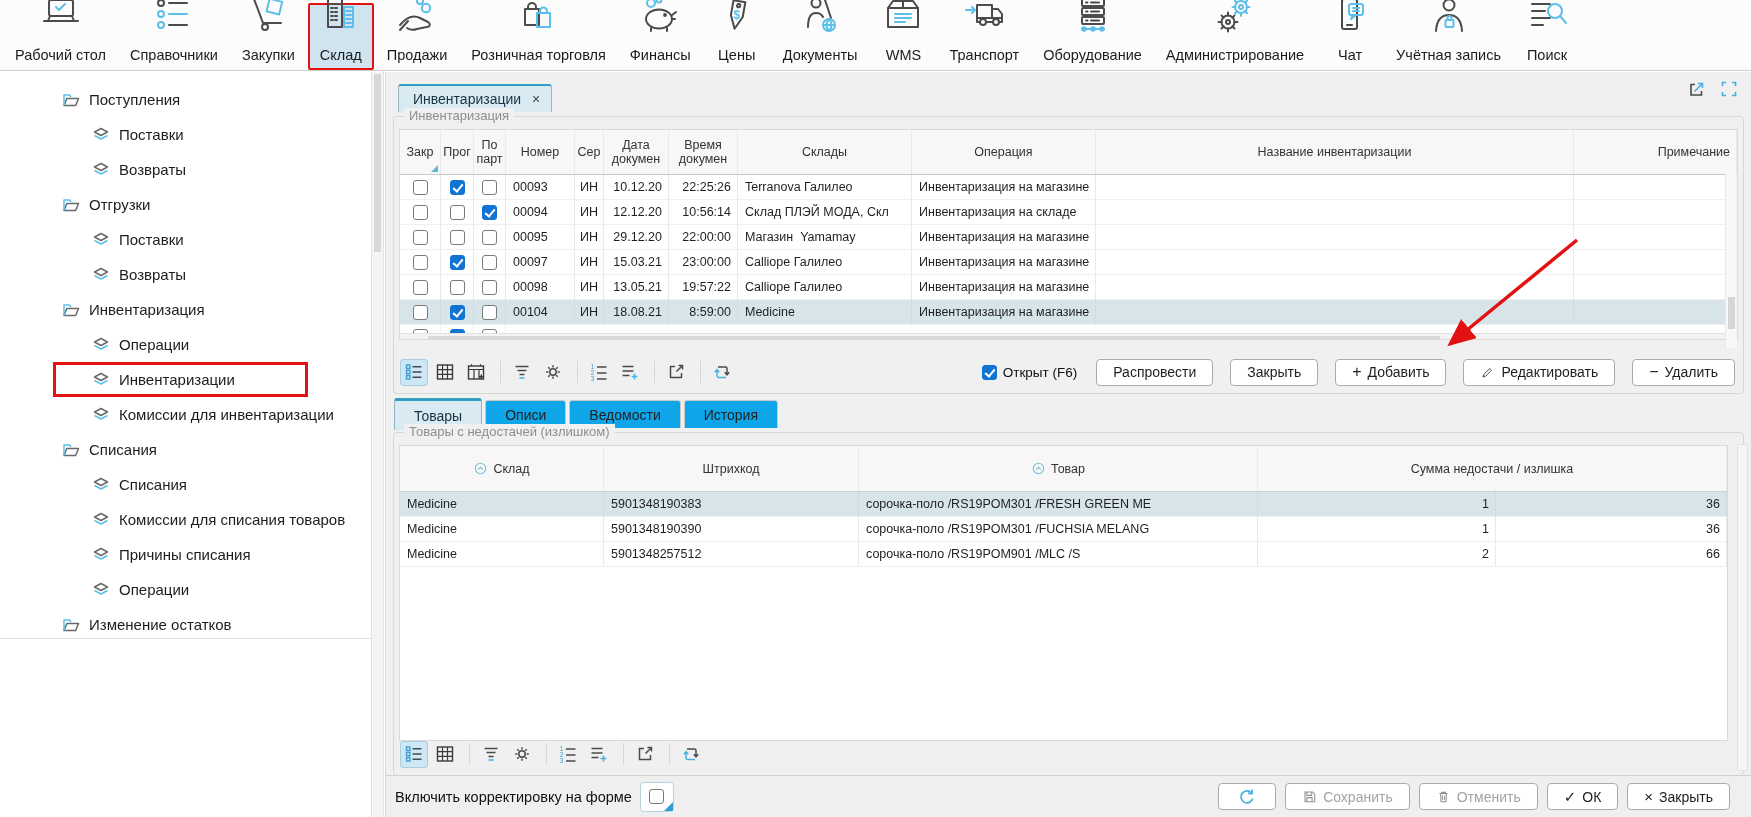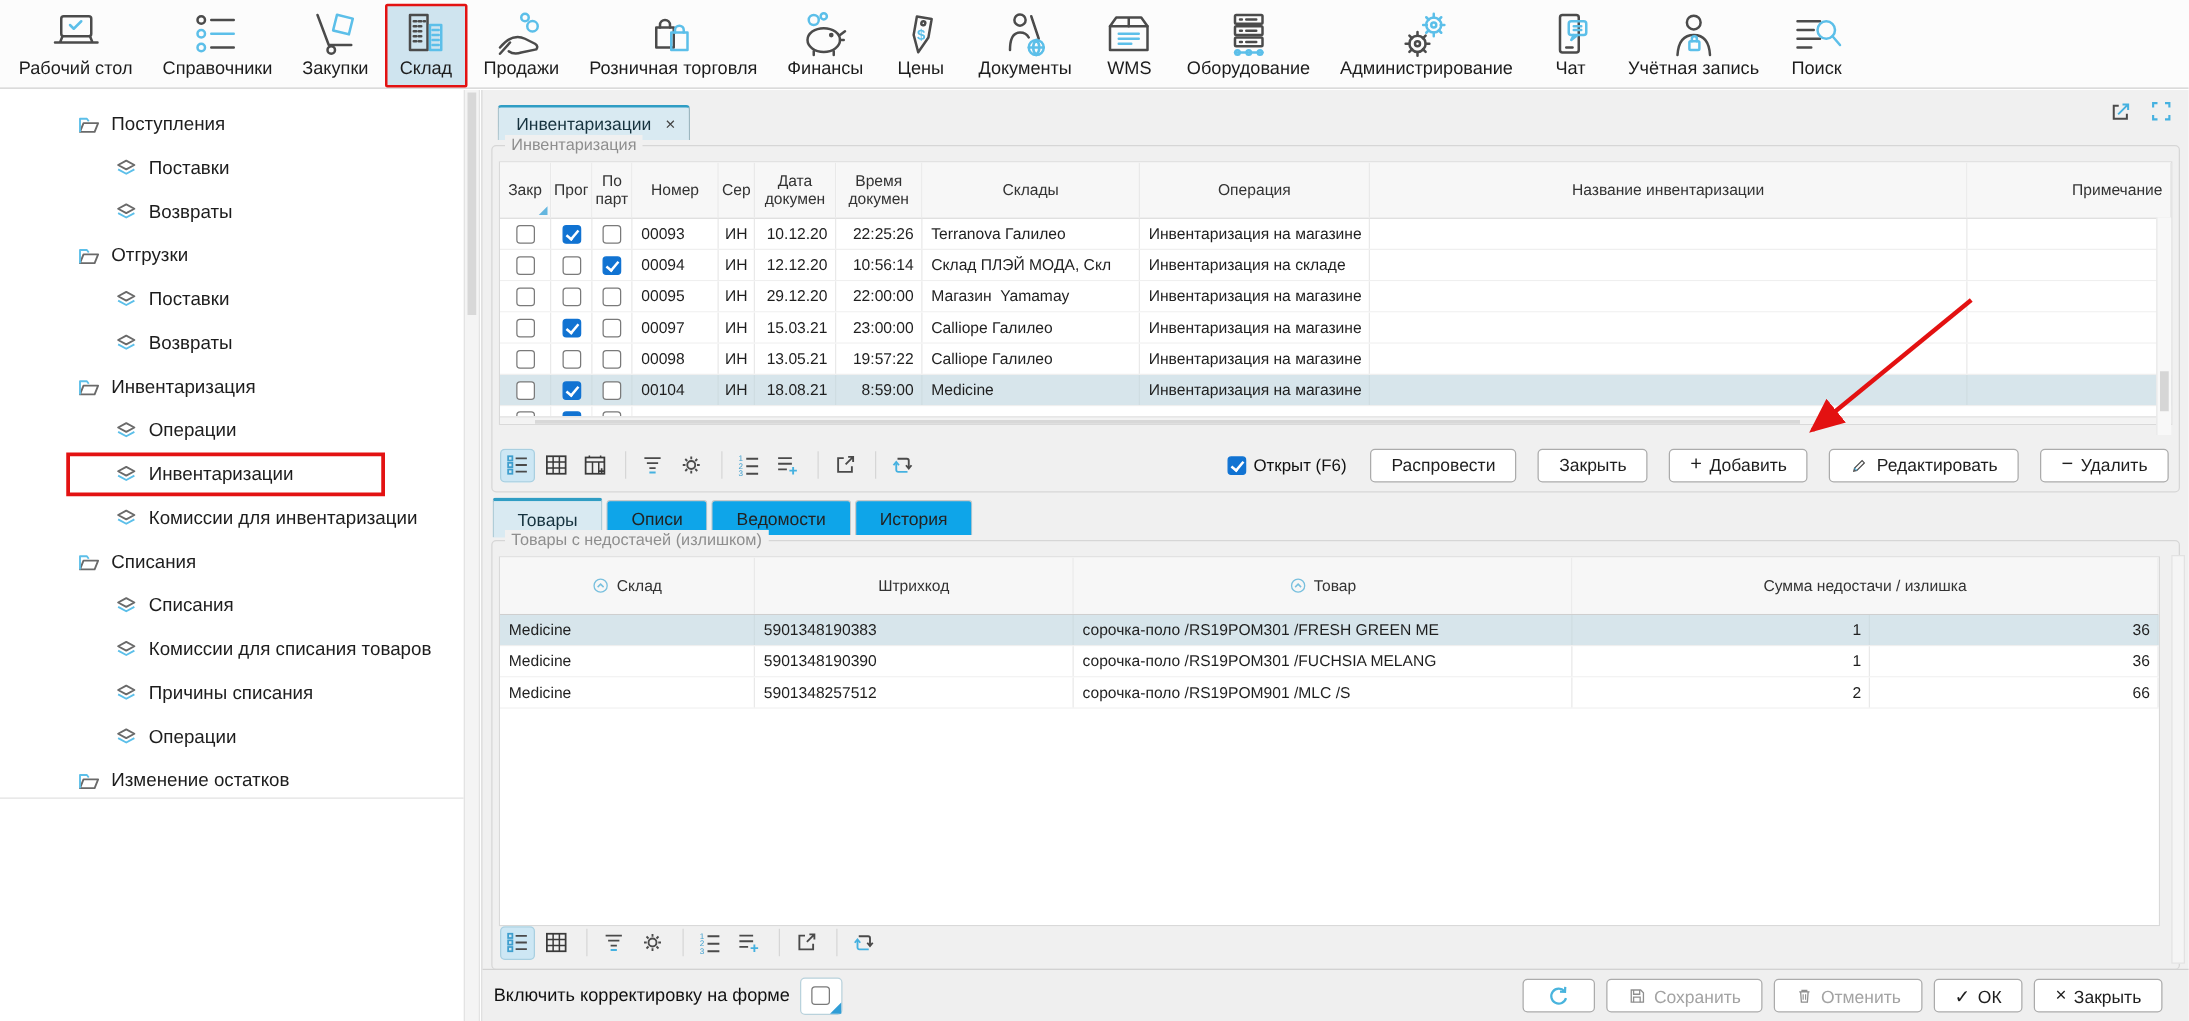--- a/index.html
+++ b/index.html
@@ -4,21 +4,21 @@
 <style>
   html,body{margin:0;padding:0;}
   body{width:1751px;height:817px;position:relative;overflow:hidden;background:#ffffff;
        font-family:"Liberation Sans","DejaVu Sans",sans-serif;font-size:13px;color:#1e1e1e;}
   
   .topnav{position:absolute;top:0;left:0;right:0;height:71px;box-sizing:border-box;
           background:#fcfcfc;border-bottom:1px solid #cfcfcf;display:flex;align-items:stretch;
           padding:3px 4px 0 4px;gap:2px;}
   .nav-item{display:flex;flex-direction:column;align-items:center;justify-content:flex-end;
             padding:2px 9px 4px;border:2px solid transparent;border-radius:2px;cursor:default;}
-  .nav-item .nlabel{font-size:14.5px;color:#1c1c1c;white-space:nowrap;line-height:1.1;margin-top:0;}
+  .nav-item .nlabel{font-size:14.5px;color:#1c1c1c;white-space:nowrap;line-height:1.1;margin-top:13px;}
   .nav-item.active{background:#cfe4ef;border-color:#e31212;}
   .nicon{width:44px;height:40px;flex:0 0 auto;}
   .nicon path,.nicon rect,.nicon circle,.nicon ellipse{fill:none;stroke:#4b4b4b;stroke-width:2;
         stroke-linecap:round;stroke-linejoin:round;}
   .nicon .a{stroke:#5cbfe9;}
   .nicon text{stroke:none;fill:#4b4b4b;font-weight:bold;}
   .nicon text.at{fill:#5cbfe9;stroke:none;}
   
   .sidebar{position:absolute;top:72px;left:0;width:371px;bottom:0;background:#fff;}
   .tree{position:absolute;top:10px;left:0;right:0;padding-left:47px;}
@@ -289,20 +289,31 @@
   <div class="nav-item">
     <svg class="nicon" viewBox="0 0 44 40">
       <path d="M7 13 h30 v19 h-30 z"></path>
         <path d="M7 13 l5 -7 h20 l5 7 M22 6 v7"></path>
       <path class="a" d="M14 19 h16 M14 23 h16 M14 27 h10"></path>
       </svg>
     <span class="nlabel">WMS</span>
   </div>
   <div class="nav-item">
     <svg class="nicon" viewBox="0 0 44 40">
+      <path class="a" d="M4 15 h9 M10 12 l3 3 -3 3"></path>
+      <rect x="15" y="10" width="15" height="13"></rect>
+      <path d="M30 14 h6 l4 5 v4 h-10 z"></path>
+      <circle cx="21" cy="27" r="3"></circle>
+        <circle cx="34" cy="27" r="3"></circle>
+      <path d="M15 23 v4 h3 M24 27 h7 M37 27 h3 v-4"></path>
+      </svg>
+    <span class="nlabel">Транспорт</span>
+  </div>
+  <div class="nav-item">
+    <svg class="nicon" viewBox="0 0 44 40">
       <rect x="11" y="4" width="22" height="7" rx="1"></rect>
         <rect x="11" y="13" width="22" height="7" rx="1"></rect>
         <rect x="11" y="22" width="22" height="7" rx="1"></rect>
       <path d="M15 7.5 h1.5 M20 7.5 h8 M15 16.5 h1.5 M20 16.5 h8 M15 25.5 h1.5 M20 25.5 h8" stroke-width="1.3"></path>
       <path class="a" d="M11 34 h22"></path>
         <circle class="a" cx="13" cy="34" r="1.8"></circle>
         <circle class="a" cx="22" cy="34" r="1.8"></circle>
         <circle class="a" cx="31" cy="34" r="1.8"></circle>
       </svg>
     <span class="nlabel">Оборудование</span>

